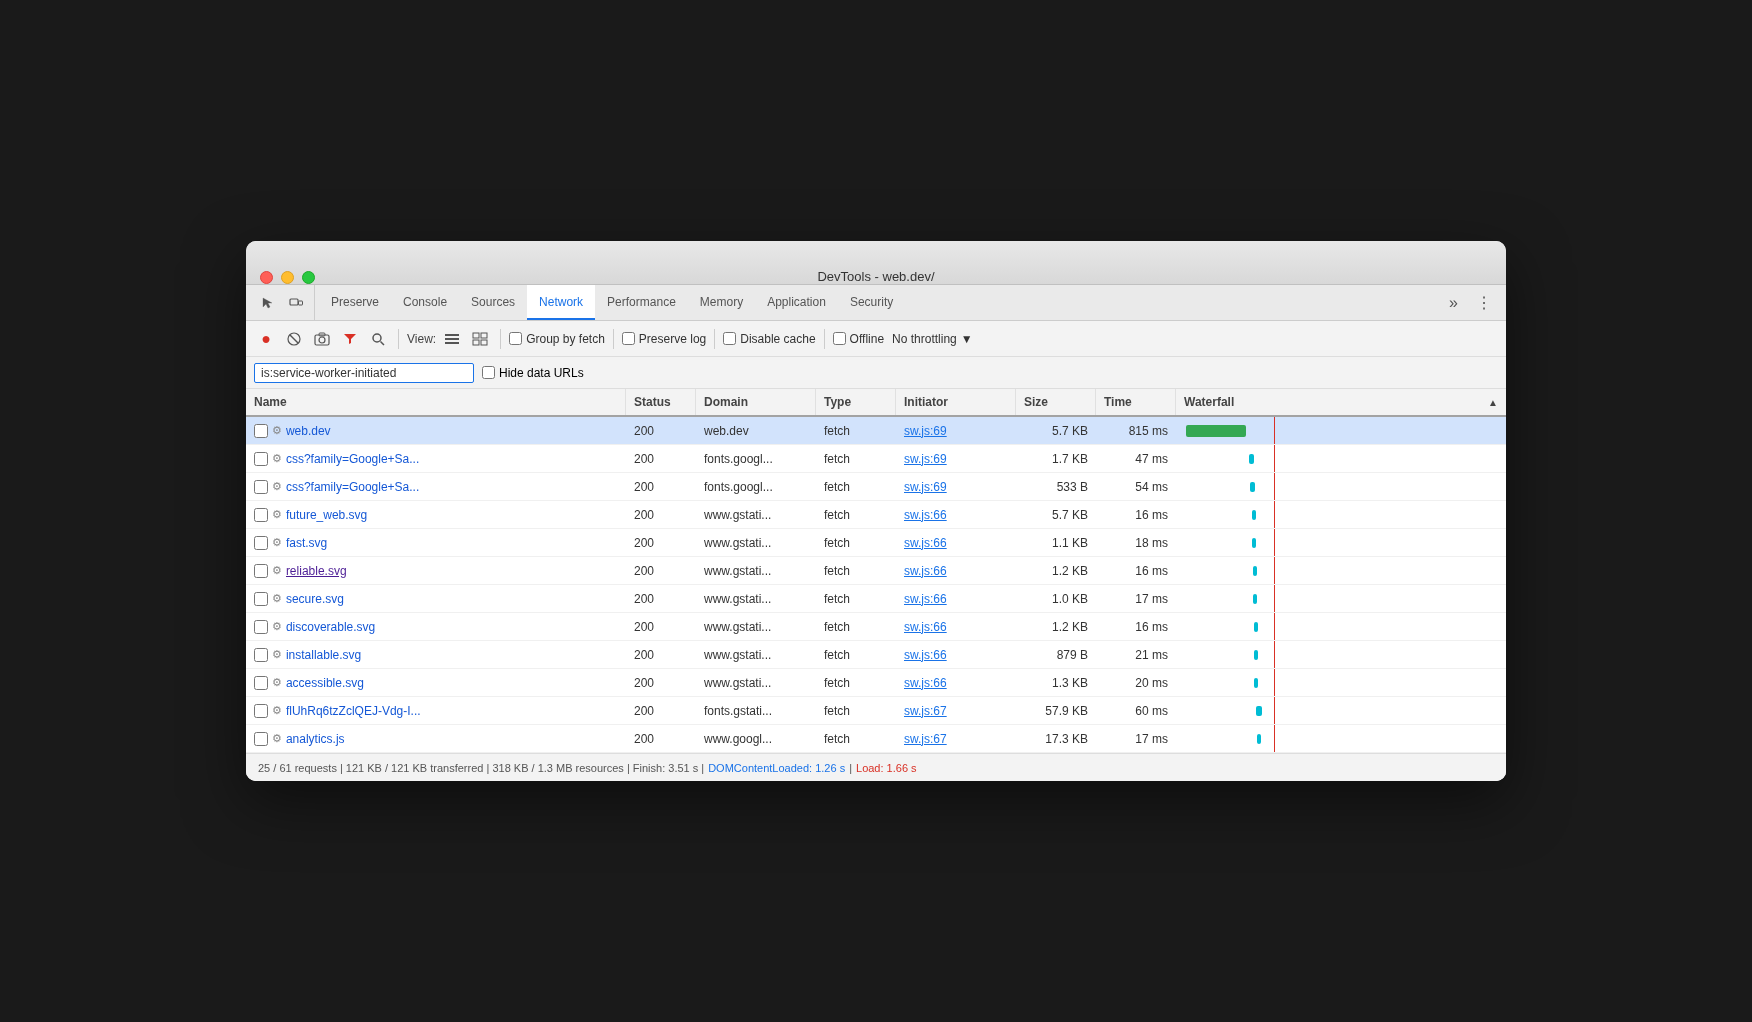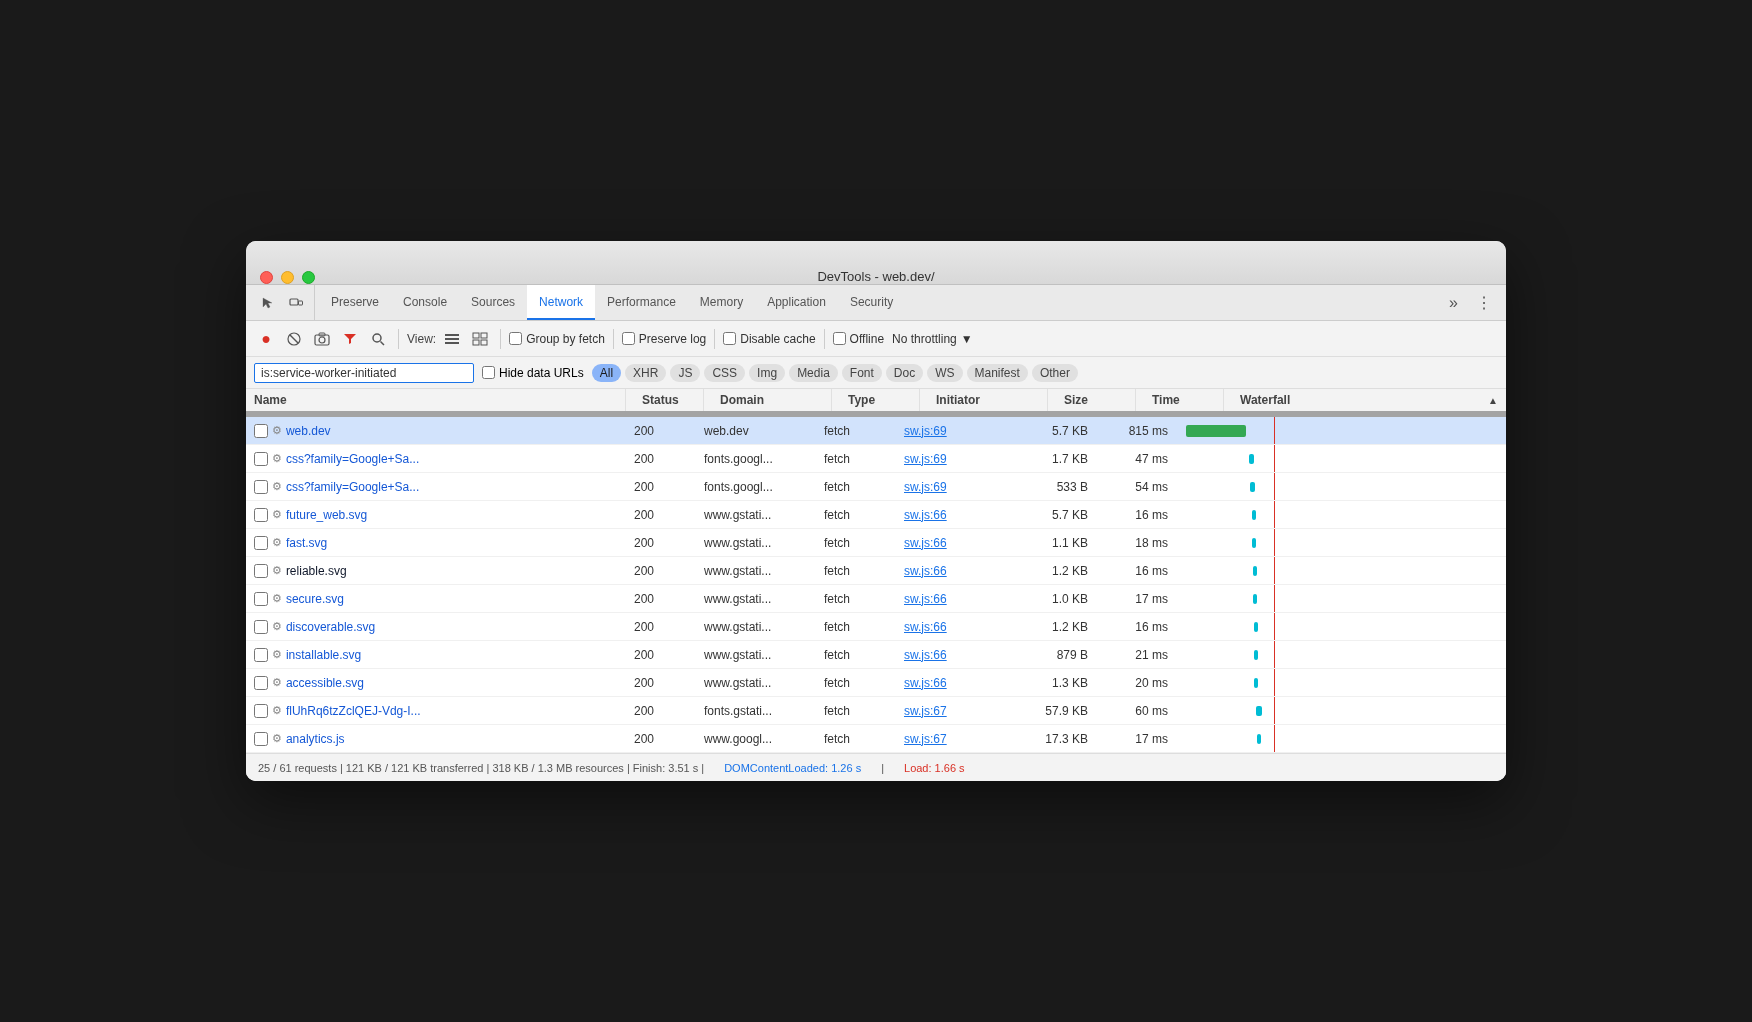--- a/index.html
+++ b/index.html
@@ -219,28 +219,27 @@
     }
     
     .network-table {
       background: #fff;
       overflow: hidden;
     }
     .table-header {
       display: grid;
       grid-template-columns: 380px 70px 120px 80px 120px 80px 80px 1fr;
       background: #f3f3f3;
-      border-bottom: 6px solid #a3a3a3;
+      border-bottom: 2px solid #a3a3a3;
       height: 28px;
       align-items: center;
       font-size: 12px;
       color: #444;
       font-weight: 600;
       padding: 0;
-      gap: 8px;
     }
     .th {
       padding: 0 8px;
       white-space: nowrap;
       overflow: hidden;
       border-right: 1px solid #e0e0e0;
       height: 100%;
       display: flex;
       align-items: center;
       cursor: pointer;
@@ -315,21 +314,21 @@
     
     .status-bar {
       background: #f3f3f3;
       border-top: 1px solid #ddd;
       height: 28px;
       display: flex;
       align-items: center;
       padding: 0 12px;
       font-size: 11px;
       color: #555;
-      gap: 20px;
+      gap: 4px;
     }
     .status-link { color: #1a73e8; }
     .status-load { color: #d93025; }
   </style>
 </head>
 <body>
 
 <div class="window">
 
   <div class="titlebar">
@@ -458,33 +457,20 @@
         <span>▼</span>
       </div>
     </div>
 
     <div class="filter-bar">
       <input class="filter-input" type="text" value="is:service-worker-initiated" style="">
       <label class="filter-chip">
         <input type="checkbox" style="">
         <span>Hide data URLs</span>
       </label>
-      <div class="filter-types">
-        <button class="filter-btn active">All</button>
-        <button class="filter-btn">XHR</button>
-        <button class="filter-btn">JS</button>
-        <button class="filter-btn">CSS</button>
-        <button class="filter-btn">Img</button>
-        <button class="filter-btn">Media</button>
-        <button class="filter-btn">Font</button>
-        <button class="filter-btn">Doc</button>
-        <button class="filter-btn">WS</button>
-        <button class="filter-btn">Manifest</button>
-        <button class="filter-btn">Other</button>
-      </div>
     </div>
 
     <div class="network-table">
       <div class="table-header">
         <div class="th">
             <span>Name</span>
           </div>
         <div class="th">
             <span>Status</span>
           </div>
@@ -601,21 +587,21 @@
               <div class="waterfall-cell" style="position: relative; width: 100%; height: 100%;">
                 <div class="wf-bar" style="background: rgb(0, 188, 212); left: 68px; width: 4px; height: 10px;"></div>
                 <div class="wf-line-red" style="left: 90px;"></div>
               </div>
             </div>
           </div>
           <div class="table-row">
             <div class="td name-cell">
       <input type="checkbox" class="row-checkbox" style="">
       <span style="font-size:11px;color:#888;">⚙</span>
-      <span class="row-name" style="color:#0f172a;">reliable.svg</span>
+      <span class="row-name" style="color:#4c1d95;text-decoration:underline;">reliable.svg</span>
     </div>
             <div class="td status">200</div>
             <div class="td domain">www.gstati...</div>
             <div class="td type">fetch</div>
             <div class="td initiator">sw.js:66</div>
             <div class="td size">1.2 KB</div>
             <div class="td time">16 ms</div>
             <div class="td waterfall">
               <div class="waterfall-cell" style="position: relative; width: 100%; height: 100%;">
                 <div class="wf-bar" style="background: rgb(0, 188, 212); left: 69px; width: 4px; height: 10px;"></div>

